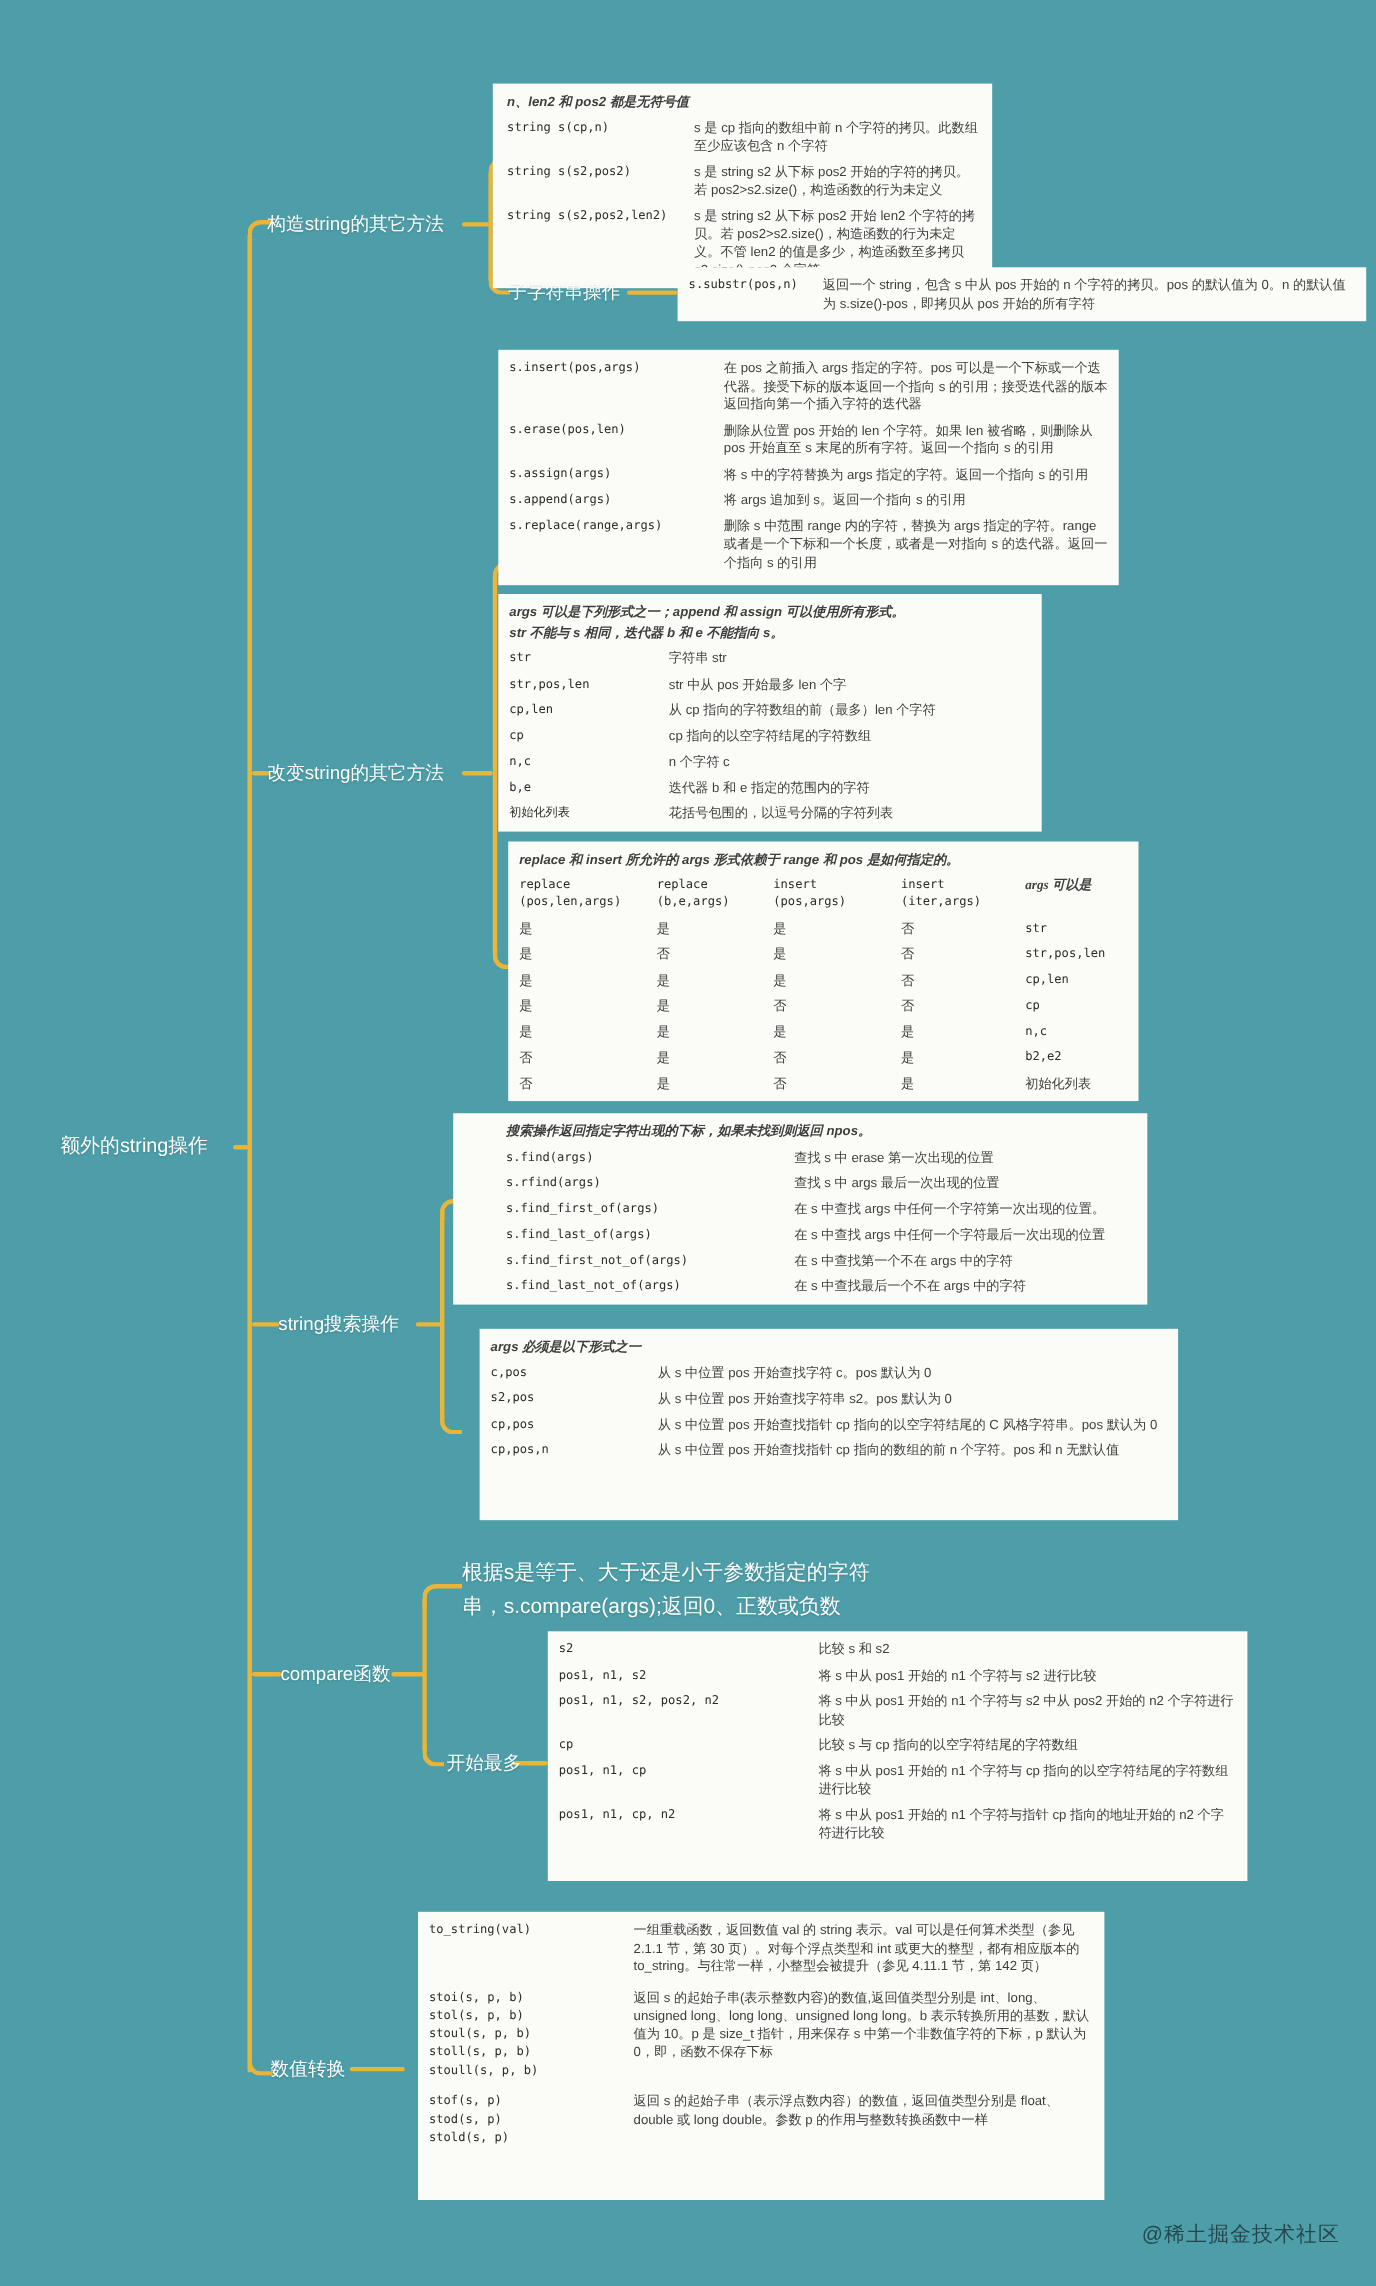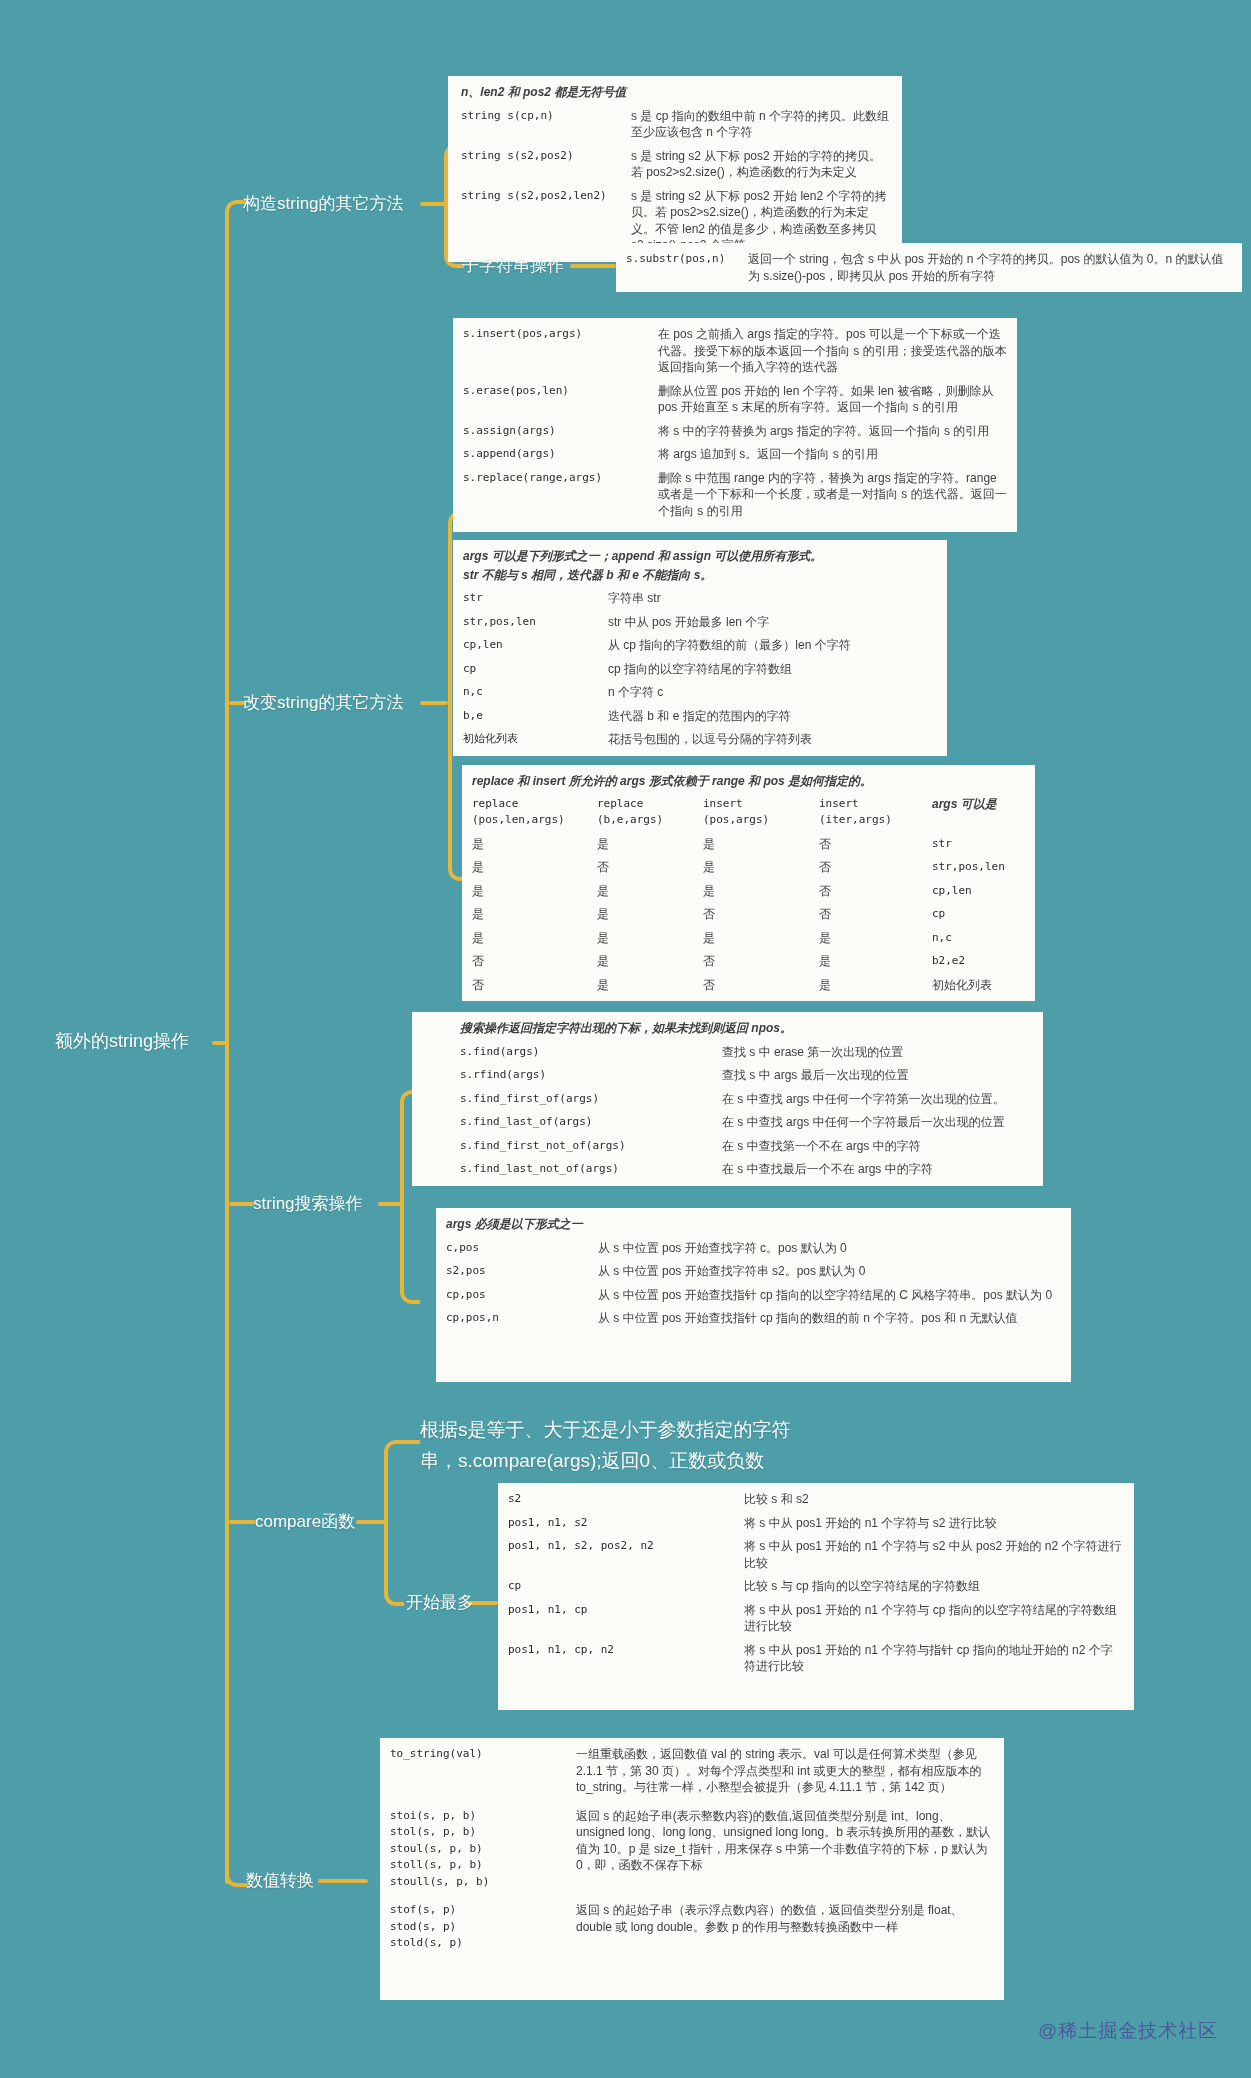--- a/index.html
+++ b/index.html
@@ -52,23 +52,23 @@
   .c152 .code{flex-basis:152px;}
   .c170 .code{flex-basis:170px;}
   .c186 .code{flex-basis:186px;}
   .c195 .code{flex-basis:195px;}
   .c236 .code{flex-basis:236px;}
   .c262 .code{flex-basis:262px;}
   
   .mgrid{display:grid;grid-template-columns:125px 106px 116px 113px 1fr;row-gap:7px;margin-top:6px;}
   .mgrid .mono{font-family:"DejaVu Sans Mono","Liberation Mono",monospace;font-size:11px;color:#2b2b2b;}
   .mgrid .hcell span{display:block;}
-  .mgrid .args-head{font-style:italic;font-weight:600;font-family:Liberation Sans, sans-serif;font-size:12px;}
-  
-  .wm{position:absolute;font-size:19px;color:#4c1d95;opacity:0.55;z-index:3;letter-spacing:1px;}
+  .mgrid .args-head{font-style:italic;font-weight:600;font-family:Liberation Serif, serif;font-size:12px;}
+  
+  .wm{position:absolute;font-size:19px;color:#000000;opacity:0.55;z-index:3;letter-spacing:1px;}
 </style>
 </head>
 <body>
 
 <div class="canvas">
 
   <div class="elb tl" style="left:225px;top:200px;width:19px;height:14px;"></div>
   <div class="vline" style="left:225px;top:212px;height:1672px;"></div>
   <div class="elb bl" style="left:225px;top:1870px;width:19px;height:13px;"></div>
 

